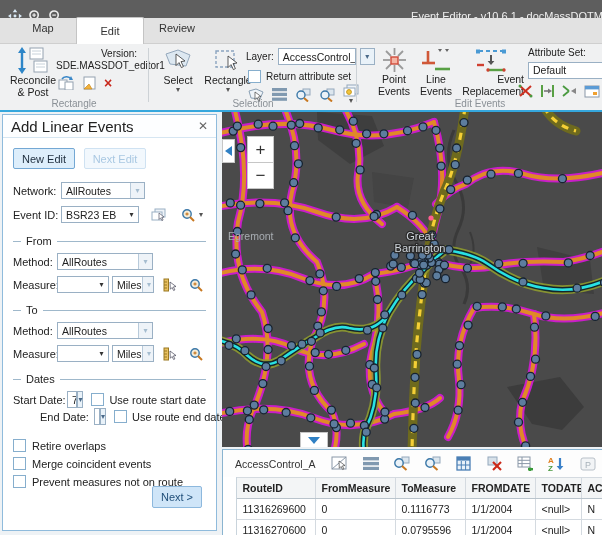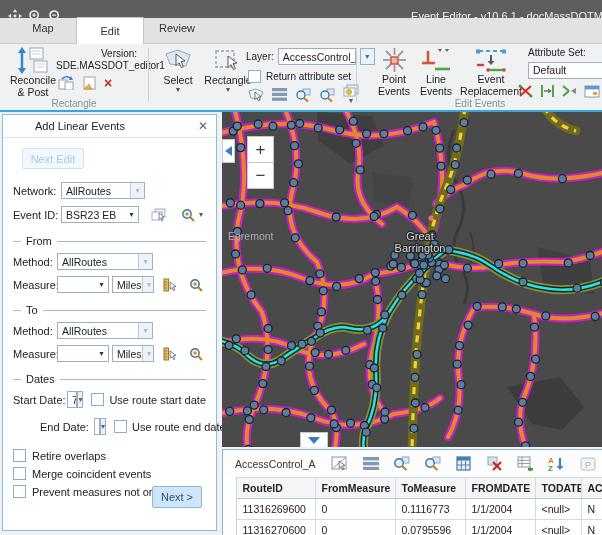--- a/index.html
+++ b/index.html
@@ -26,21 +26,21 @@
   .arrow-box.dis{color:#a5bccf;background:#eef3f8;}
   .dd-btn{display:inline-flex;align-items:center;justify-content:center;width:15px;height:17px;border:1px solid #9ab0c4;background:#e9f2f9;color:#4a6a8a;font-size:8px;box-sizing:border-box;}
   .cb{width:11px;height:11px;border:1px solid #86aecd;background:#fff;display:inline-block;flex:none;box-sizing:content-box;}
   .ico{display:inline-flex;align-items:center;justify-content:center;}
   .redx{color:#c8281c;font-weight:bold;font-size:14px;line-height:1;}
   
   #accent{left:0;top:110px;width:602px;height:2px;background:#35a7dd;}
   
   #left-panel{left:2px;top:114px;width:215px;height:417px;background:#fff;border:1px solid #8fbbdc;box-sizing:border-box;font-size:11px;color:#222;}
   #panel-header{display:flex;align-items:center;height:22px;padding:0 8px;border-bottom:1px solid #d6e6f2;background:#fdfeff;}
-  #panel-title{font-size:11px;color:#222;margin-left:24px;}
+  #panel-title{font-size:15px;color:#222;}
   #panel-close{margin-left:auto;color:#666;font-size:12px;cursor:default;}
   .prow{display:flex;align-items:center;margin:0 10px;}
   .btn{display:inline-flex;align-items:center;justify-content:center;height:21px;font-size:11px;border-radius:2px;box-sizing:border-box;}
   .btn-active{border:1px solid #74a8d4;background:#ddeefb;color:#1e2e3e;width:62px;}
   .btn-dis{border:1px solid #cfe2f2;background:#f2f8fd;color:#a9c8e2;width:62px;margin-left:9px;}
   .legend{display:flex;align-items:center;margin:0 10px;color:#222;}
   .legend .ln{height:1px;background:#9fb8cb;}
   .legend .ln.l{width:8px;margin-right:5px;}
   .legend .ln.r{flex:1;margin-left:5px;}
   .plabel{flex:none;}
@@ -211,20 +211,21 @@
           <span class="ico">
             <svg width="16" height="13" viewBox="0 0 16 13">
                 <rect x="4" y="1" width="11" height="9" fill="#eef3f8" stroke="#94a8bc"></rect>
                 <rect x="1" y="4" width="11" height="8" fill="#fff" stroke="#94a8bc"></rect>
                 <circle cx="6" cy="8" r="2.4" fill="#f2c63c" stroke="#c89a20"></circle>
               </svg>
           </span>
           <span class="caret">▾</span>
         </span>
       </div>
+      <div class="grp-label">Selection</div>
     </div>
     <div class="vsep" style="left:356px;"></div>
 
     <div class="abs" style="left:358px;top:0;width:244px;height:66px;">
       <div class="rbtn" style="left:16px;top:3px;width:40px;">
         <span class="ico">
           <svg width="27" height="26" viewBox="0 0 27 26">
               <g stroke="#9a9a9a" stroke-width="1.8">
                 <line x1="13.5" y1="1" x2="13.5" y2="8"></line>
                 <line x1="13.5" y1="18" x2="13.5" y2="25"></line>
@@ -244,21 +245,21 @@
         <span class="ico">
           <svg width="30" height="26" viewBox="0 0 30 26">
               <path d="M17 2h4l-2 3zM24 2h4l-2 3z" fill="#666"></path>
               <line x1="7" y1="4" x2="7" y2="16" stroke="#d05838" stroke-width="2.6"></line>
               <line x1="1" y1="16" x2="14" y2="16" stroke="#d05838" stroke-width="2.6"></line>
               <line x1="14" y1="22" x2="29" y2="22" stroke="#58a044" stroke-width="2.6"></line>
             </svg>
         </span>
         <span>Line Events</span>
       </div>
-      <div class="rbtn" style="left:100px;top:3px;width:66px;">
+      <div class="rbtn" style="left:100px;top:3px;width:66px;text-align:right;">
         <span class="ico">
           <svg width="34" height="26" viewBox="0 0 34 26">
               <line x1="5" y1="4" x2="29" y2="4" stroke="#4a9ad4" stroke-width="2" stroke-dasharray="4 3"></line>
               <rect x="2" y="2.5" width="4" height="4" fill="#4a9ad4"></rect>
               <rect x="28" y="2.5" width="4" height="4" fill="#4a9ad4"></rect>
               <line x1="17" y1="8" x2="17" y2="14" stroke="#555" stroke-width="2"></line>
               <path d="M17 18l-3.4-4h6.8z" fill="#555"></path>
               <line x1="3" y1="18" x2="10" y2="18" stroke="#d04030" stroke-width="2.4"></line>
               <line x1="13" y1="23" x2="31" y2="23" stroke="#58a044" stroke-width="2.4"></line>
               <circle cx="14" cy="23" r="1.7" fill="#d04030"></circle>
@@ -311,20 +312,21 @@
 
   <div id="accent" class="abs"></div>
 
   <div id="left-panel" class="abs">
     <div id="panel-header">
       <span id="panel-title">Add Linear Events</span>
       <span id="panel-close">✕</span>
     </div>
 
     <div class="prow" style="margin-top:10px;">
+      <span class="btn btn-active">New Edit</span>
       <span class="btn btn-dis">Next Edit</span>
     </div>
 
     <div class="prow" style="margin-top:13px;">
       <span class="plabel" style="width:48px;">Network:</span>
       <span class="dd" style="width:84px;">
           <span>AllRoutes</span>
           <span class="arrow-box dis">▾</span>
         </span>
     </div>
@@ -444,21 +446,21 @@
       </div>
     <div class="prow" style="margin-top:6px;">
       <span class="plabel" style="width:54px;">Start Date:</span>
       <span class="dd" style="width:38px;">
           <span>7/18/</span>
         </span>
       <span class="dd-btn" style="height:17px;">▾</span>
       <span class="cb" style="margin-left:8px;"></span>
       <span style="margin-left:5px;white-space:nowrap;">Use route start date</span>
     </div>
-    <div class="prow" style="margin-top:10px;padding-left:27px;">
+    <div class="prow" style="margin-top:0;padding-left:27px;">
       <span class="plabel" style="width:54px;">End Date:</span>
       <span class="dd" style="width:38px;">
           <span></span>
         </span>
       <span class="dd-btn" style="height:17px;">▾</span>
       <span class="cb" style="margin-left:8px;"></span>
       <span style="margin-left:5px;white-space:nowrap;">Use route end date</span>
     </div>
 
     <div class="prow" style="margin-top:14px;gap:6px;">

